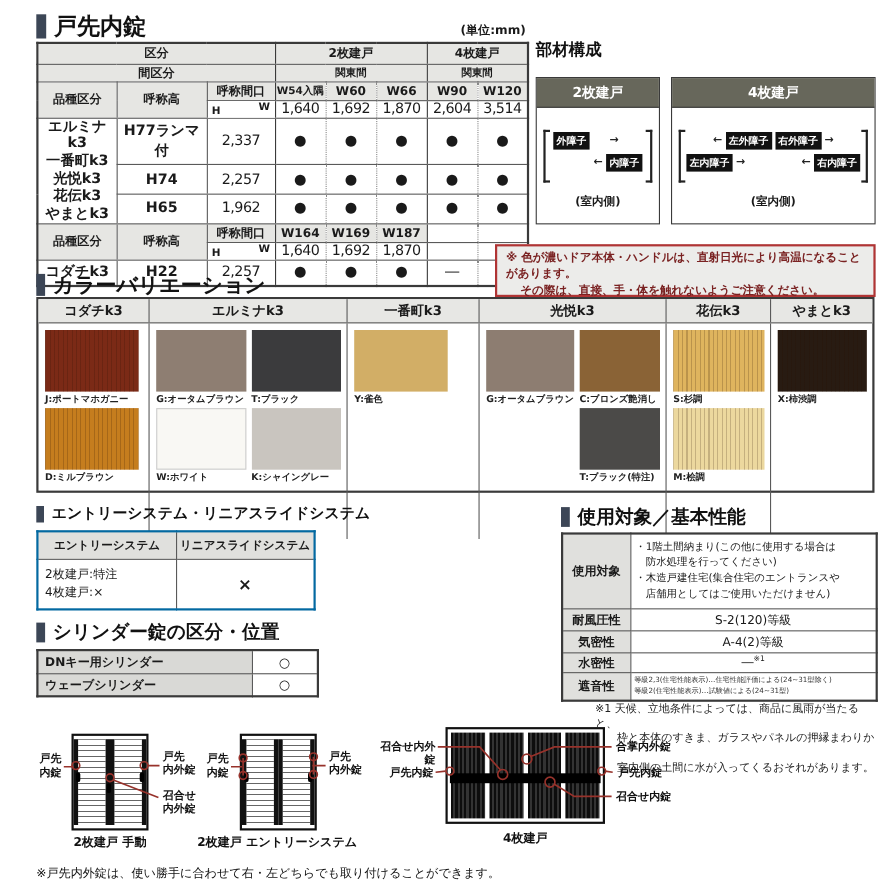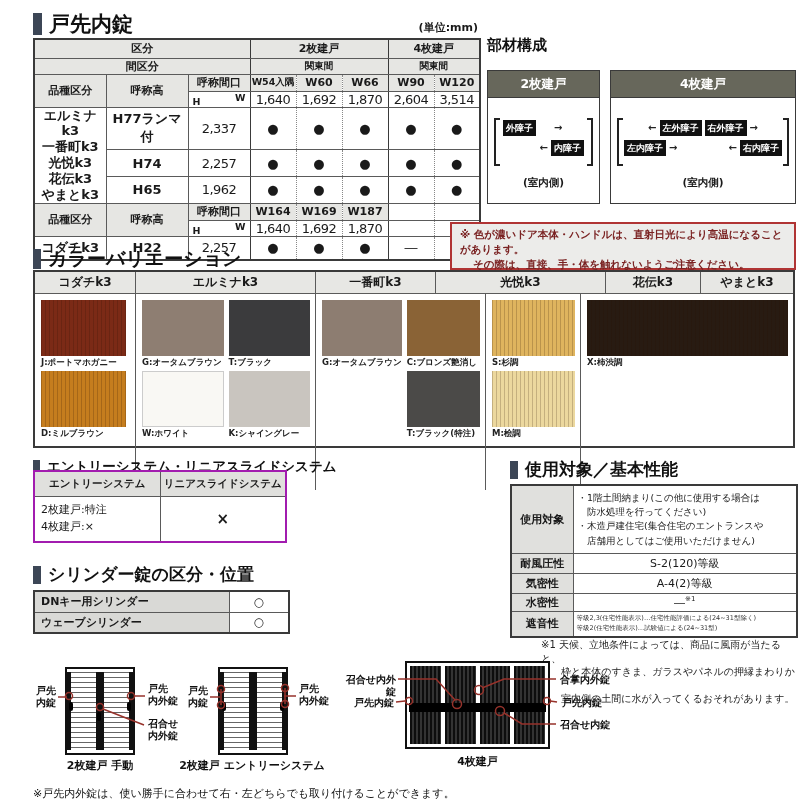--- a/index.html
+++ b/index.html
@@ -59,21 +59,21 @@
   .gcell { padding:6px 5px 0 6px; }
   .swgrid { display:grid; grid-template-columns:1fr 1fr; column-gap:5px; }
   .swwrap { margin-bottom:2px; }
   .sw { width:100%; height:56px; }
   .sw.light { border:1px solid #ccc; }
   .wood { background-image:repeating-linear-gradient(90deg, rgba(40,15,0,0.20) 0 1px, transparent 1px 4px); }
   .swlab { font-size:8.5px; font-weight:bold; color:#222; padding-top:1px; white-space:nowrap; }
   .sw1col { width:85px; }
 
   
-  .etable { position:absolute; left:33px; top:470px; width:252px; border-collapse:collapse; border:2px solid #a21caf; table-layout:fixed; }
+  .etable { position:absolute; left:33px; top:482px; width:252px; border-collapse:collapse; border:2px solid #0369a1; table-layout:fixed; }
   .etable th { background:#e0e0dd; font-size:10.5px; font-weight:bold; border:1px solid #5a5a5a; height:25px; }
   .etable td { border:1px solid #5a5a5a; height:46px; font-size:11px; }
   .etable td.c1 { padding-left:6px; line-height:1.5; }
   .etable td.c2 { text-align:center; font-size:15px; font-weight:bold; }
   .cyltable { position:absolute; left:33px; top:590px; width:255px; border-collapse:collapse; border:2px solid #3a3a3a; table-layout:fixed; }
   .cyltable th { background:#d9d9d6; font-size:11px; font-weight:bold; text-align:left; padding-left:6px; border:1px solid #5a5a5a; height:21px; }
   .cyltable td { border:1px solid #5a5a5a; text-align:center; font-size:12px; height:21px; }
 
   
   .ptable { position:absolute; left:510px; top:484px; width:288px; border-collapse:collapse; border:2px solid #3a3a3a; table-layout:fixed; }
@@ -310,20 +310,26 @@
               <div class="sw light" style="background-color: rgb(249, 248, 244);"></div>
               <div class="swlab">W:ホワイト</div>
             </div>
           <div class="swwrap">
               <div class="sw" style="background-color: rgb(201, 197, 191);"></div>
               <div class="swlab">K:シャイングレー</div>
             </div>
         </div>
       </div>
 
+      <div class="gcell cg" style="width:120px;">
+        <div class="swwrap">
+            <div class="sw sw1col" style="background-color: rgb(210, 174, 102);"></div>
+            <div class="swlab">Y:雀色</div>
+          </div>
+      </div>
 
       <div class="gcell cg" style="width:170px;">
         <div class="swgrid">
           <div class="swwrap">
               <div class="sw" style="background-color: rgb(141, 125, 113);"></div>
               <div class="swlab">G:オータムブラウン</div>
             </div>
           <div class="swwrap">
               <div class="sw" style="background-color: rgb(138, 99, 54);"></div>
               <div class="swlab">C:ブロンズ艶消し</div>

